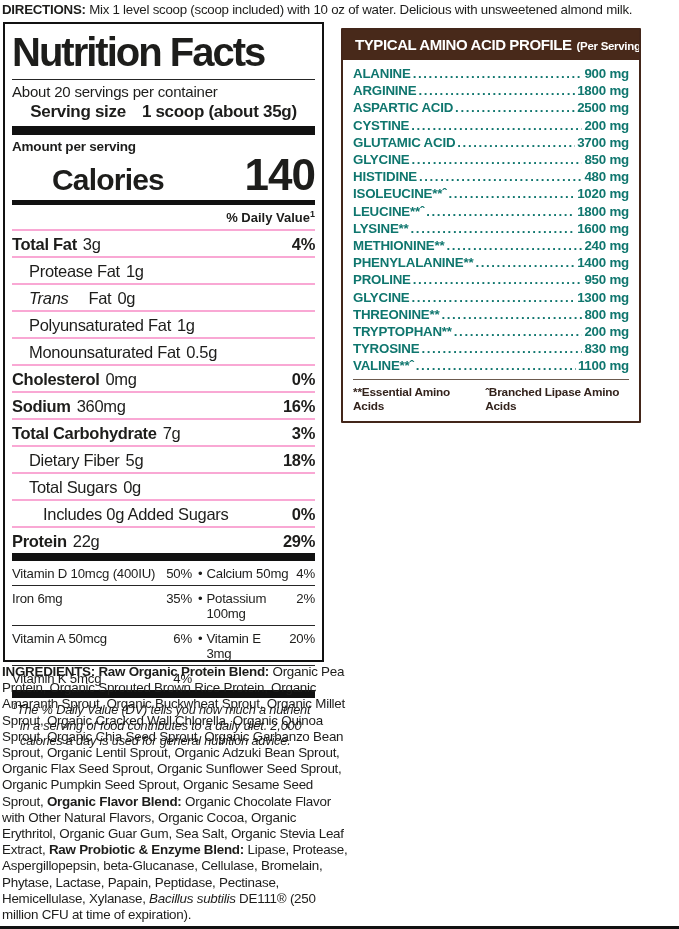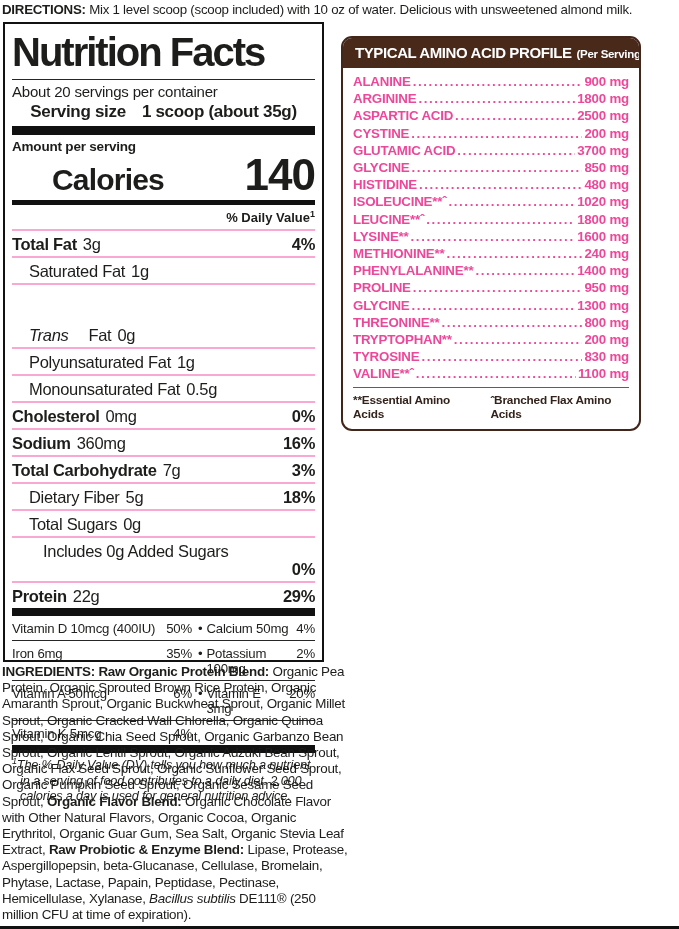--- a/index.html
+++ b/index.html
@@ -4,21 +4,21 @@
 <style>
   * { box-sizing: border-box; margin: 0; padding: 0; }
   html,body { width: 679px; height: 929px; background: #fff; }
   body {
     position: relative;
     font-family: "Liberation Sans", "DejaVu Sans", sans-serif;
     color: #1d1d1b;
     overflow: hidden;
   }
   .b { font-weight: bold; }
-  .i { font-style: italic; margin-top: 37px; }
+  .i { font-style: italic; }
 
   
   .directions {
     position: absolute; left: 2px; top: 2px; width: 548px;
     font-size: 13.3px; letter-spacing: -0.25px; white-space: nowrap;
   }
 
   
   .nfp {
     position: absolute; left: 3px; top: 22px; width: 321px; height: 640px;
@@ -37,46 +37,46 @@
   .nf-cal-value { font-size: 44px; font-weight: bold; letter-spacing: -1px; line-height: 42px; }
   .nf-dvh { text-align: right; font-size: 13px; font-weight: bold; padding: 5px 0 4px 0; }
   .nrow {
     display: flex; align-items: baseline;
     border-top: 2px solid #f9a8d4;
     padding: 3.5px 0 3.5px 0; font-size: 16.5px; letter-spacing: -0.3px; line-height: 18px;
   }
   .nrow .namt { margin-left: 6px; }
   .nrow .ndv  { margin-left: auto; font-weight: bold; }
   .ind1 { padding-left: 17px; }
-  .ind2 { padding-left: 31px; flex-direction: column; }
+  .ind2 { padding-left: 31px; }
   .vrow {
     display: flex; align-items: baseline; border-top: 1px solid #262626;
     font-size: 13.2px; letter-spacing: -0.2px; padding: 4.5px 0;
   }
   .vrow .v1   { width: 150px; }
   .vrow .vdv1 { width: 30px; text-align: right; }
   .vrow .vbul { padding: 0 4px 0 6px; }
   .vrow .v2   { flex: 1; }
   .vrow .vdv2 { text-align: right; }
   .nf-foot { font-size: 12.8px; letter-spacing: -0.2px; line-height: 15.5px; padding: 4px 0 0 8px; text-indent: -8px; font-style: italic; }
   sup { font-size: 9px; vertical-align: super; line-height: 0; }
 
   
   .aap {
-    position: absolute; left: 341px; top: 36px; width: 300px;
-    border: 2px solid #43261a; border-radius: 11px; overflow: hidden; background: #fff;
+    position: absolute; left: 341px; top: 28px; width: 300px;
+    border: 2px solid #43261a; border-radius: 1px; overflow: hidden; background: #fff;
   }
   .aap-header {
     background: #48291a; color: #fff; padding: 6px 12px 7px 12px;
     display: flex; align-items: baseline; gap: 5px; white-space: nowrap;
   }
   .aap-title  { font-size: 15px; font-weight: bold; letter-spacing: -0.4px; }
   .aap-suffix { font-size: 11.5px; font-weight: bold; letter-spacing: -0.3px; }
   .aap-body { padding: 5px 10px 0 10px; }
-  .arow { display: flex; align-items: center; color: #ec4899; font-weight: bold; font-size: 13.3px; line-height: 17.2px; letter-spacing: -0.2px; }
+  .arow { display: flex; align-items: center; color: #0f766e; font-weight: bold; font-size: 13.3px; line-height: 17.2px; letter-spacing: -0.2px; }
   .aleader { flex: 1; overflow: hidden; white-space: nowrap; margin: 0 2px; }
   .aleader::after { content: "......................................................................................"; letter-spacing: 1.6px; }
   .aval { white-space: nowrap; }
   .aap-foot {
     margin: 4px 10px 0 10px; border-top: 1px solid #6b5a4e;
     display: flex; gap: 20px; color: #33231c;
     font-size: 11.8px; font-weight: bold; letter-spacing: -0.2px; padding: 5px 0 8px 0;
   }
 
   
@@ -108,21 +108,21 @@
   </div>
   <div class="bar5"></div>
   <div class="nf-dvh"><span>% Daily Value</span><sup>1</sup></div>
 
   <div class="nrow">
     <span class="b">Total Fat</span>
     <span class="namt">3g</span>
     <span class="ndv">4%</span>
   </div>
   <div class="nrow ind1">
-    <span>Saturated Fat</span>
+    <span>Protease Fat</span>
     <span class="namt">1g</span>
     <span class="ndv"></span>
   </div>
   <div class="nrow ind1">
     <span class="i">Trans</span>
     <span class="namt" style="margin-left:20px">Fat</span>
     <span class="namt">0g</span>
     <span class="ndv"></span>
   </div>
   <div class="nrow ind1">
@@ -295,21 +295,21 @@
         <span class="aval">830 mg</span>
       </div>
     <div class="arow">
         <span>VALINE**ˆ</span>
         <span class="aleader"></span>
         <span class="aval">1100 mg</span>
       </div>
   </div>
   <div class="aap-foot">
     <span>**Essential Amino Acids</span>
-    <span>ˆBranched Flax Amino Acids</span>
+    <span>ˆBranched Lipase Amino Acids</span>
   </div>
 </div>
 
 <div class="ingredients">
   <p><span class="b">INGREDIENTS: Raw Organic Protein Blend: </span><span>Organic Pea Protein, Organic Sprouted Brown Rice Protein, Organic Amaranth Sprout, Organic Buckwheat Sprout, Organic Millet Sprout, Organic Cracked Wall Chlorella, Organic Quinoa Sprout, Organic Chia Seed Sprout, Organic Garbanzo Bean Sprout, Organic Lentil Sprout, Organic Adzuki Bean Sprout, Organic Flax Seed Sprout, Organic Sunflower Seed Sprout, Organic Pumpkin Seed Sprout, Organic Sesame Seed Sprout, </span><span class="b">Organic Flavor Blend:</span><span> Organic Chocolate Flavor with Other Natural Flavors, Organic Cocoa, Organic Erythritol, Organic Guar Gum, Sea Salt, Organic Stevia Leaf Extract, </span><span class="b">Raw Probiotic &amp; Enzyme Blend:</span><span> Lipase, Protease, Aspergillopepsin, beta-Glucanase, Cellulase, Bromelain, Phytase, Lactase, Papain, Peptidase, Pectinase, Hemicellulase, Xylanase, </span><span class="i">Bacillus subtilis</span><span> DE111® (250 million CFU at time of expiration).</span></p>
   <p><span class="b">Contains:</span><span> Sesame.</span></p>
 
 </div>
 
 <div class="bottom-strip"></div>

